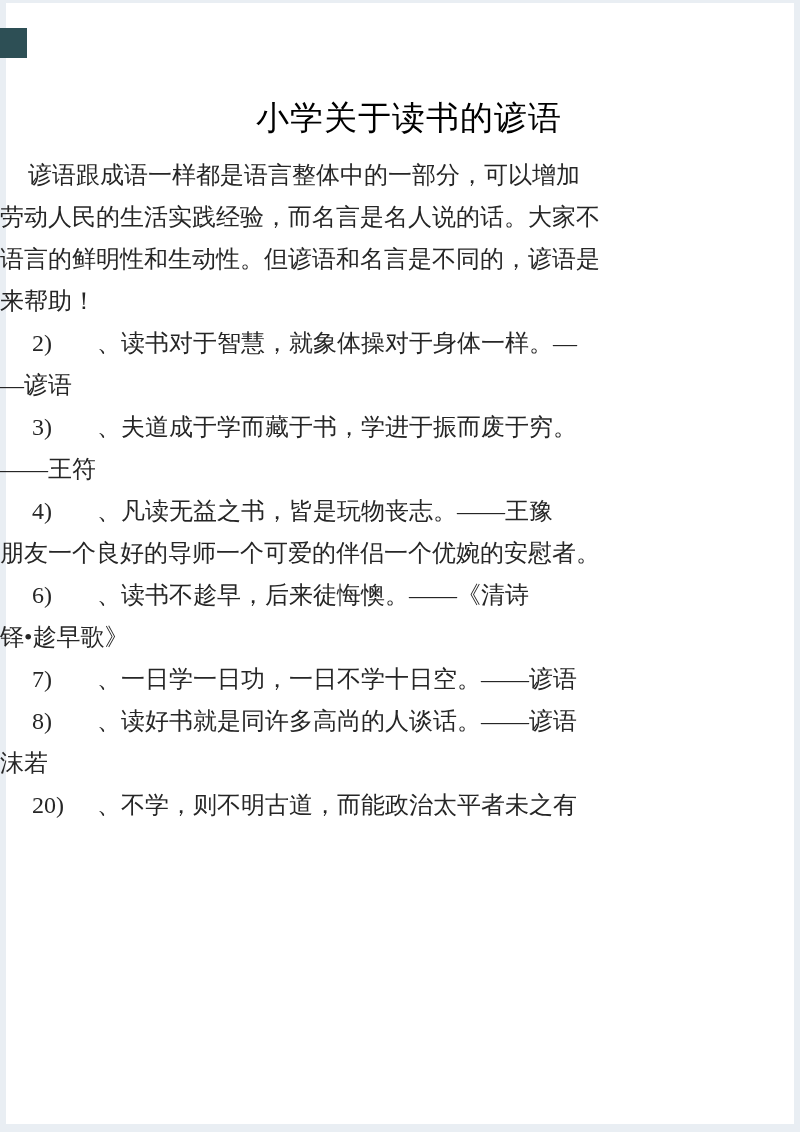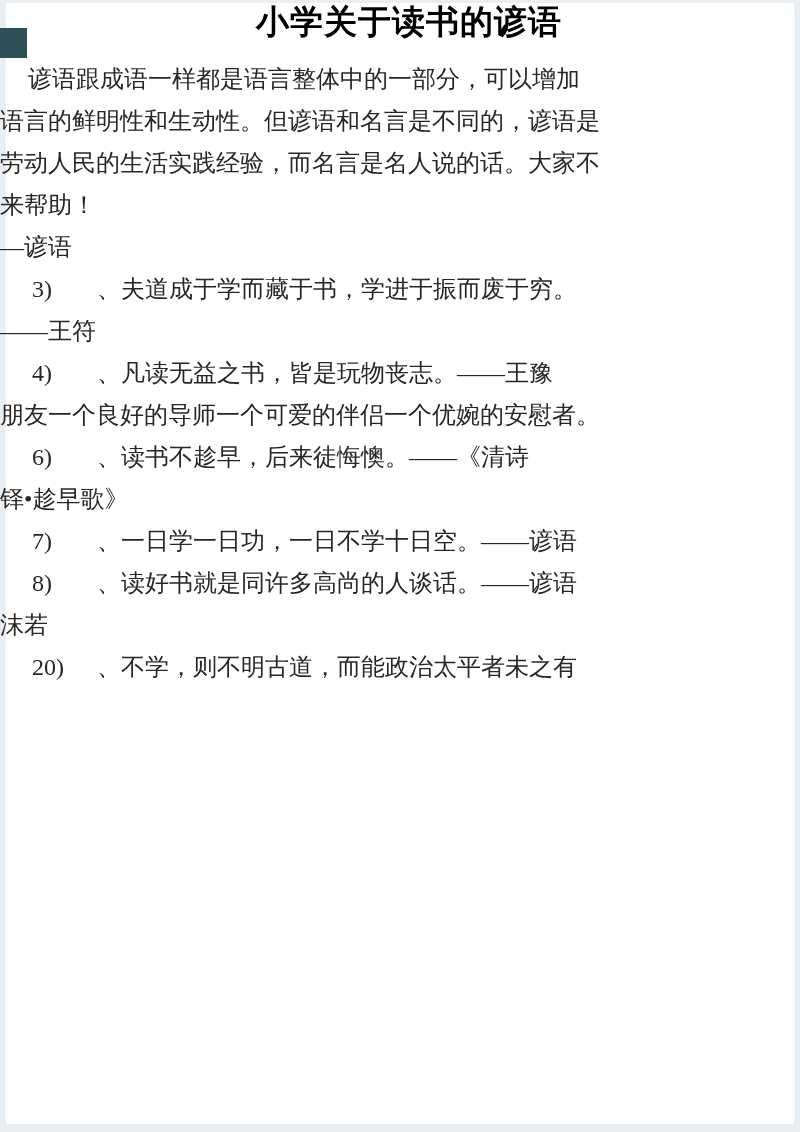--- a/index.html
+++ b/index.html
@@ -29,26 +29,27 @@
   }
   .doc {
     position: absolute;
     left: 0;
     top: 0;
     width: 800px;
     padding: 0;
   }
   .title {
     margin: 0;
+    padding-top: 96px;
     padding-left: 118px;
     width: 582px;
     height: 44px;
     line-height: 44px;
     font-size: 33px;
-    font-weight: bold;
+    font-weight: normal;
     letter-spacing: 1px;
     text-align: center;
     color: #000000;
   }
   .body-text {
     margin-top: 14px;
     width: 582px;
     color: #262626;
     font-size: 24px;
   }
@@ -73,26 +74,27 @@
 <div class="page"></div>
 
 <div class="corner-accent" style="background: rgb(45, 79, 85);"></div>
 
 <div class="doc">
   <h1 class="title">小学关于读书的谚语</h1>
 
   <div class="body-text">
     <div>
         <div class="line first"><span>谚语跟成语一样都是语言整体中的一部分，可以增加</span></div>
+        <div class="line"><span>劳动人民的生活实践经验，而名言是名人说的话。大家不</span></div>
         <div class="line"><span>语言的鲜明性和生动性。但谚语和名言是不同的，谚语是</span></div>
-        <div class="line"><span>劳动人民的生活实践经验，而名言是名人说的话。大家不</span></div>
         <div class="line"><span>来帮助！</span></div>
       </div>
 
     <div>
+        <div class="line"><span class="num">2)</span><span>、读书对于智慧，就象体操对于身体一样。—</span></div>
         <div class="line"><span>—谚语</span></div>
         <div class="line"><span class="num">3)</span><span>、夫道成于学而藏于书，学进于振而废于穷。</span></div>
         <div class="line"><span>——王符</span></div>
         <div class="line"><span class="num">4)</span><span>、凡读无益之书，皆是玩物丧志。——王豫</span></div>
         <div class="line"><span>朋友一个良好的导师一个可爱的伴侣一个优婉的安慰者。</span></div>
         <div class="line"><span class="num">6)</span><span>、读书不趁早，后来徒悔懊。——《清诗</span></div>
         <div class="line"><span>铎•趁早歌》</span></div>
         <div class="line"><span class="num">7)</span><span>、一日学一日功，一日不学十日空。——谚语</span></div>
         <div class="line"><span class="num">8)</span><span>、读好书就是同许多高尚的人谈话。——谚语</span></div>
         <div class="line"><span>沫若</span></div>

